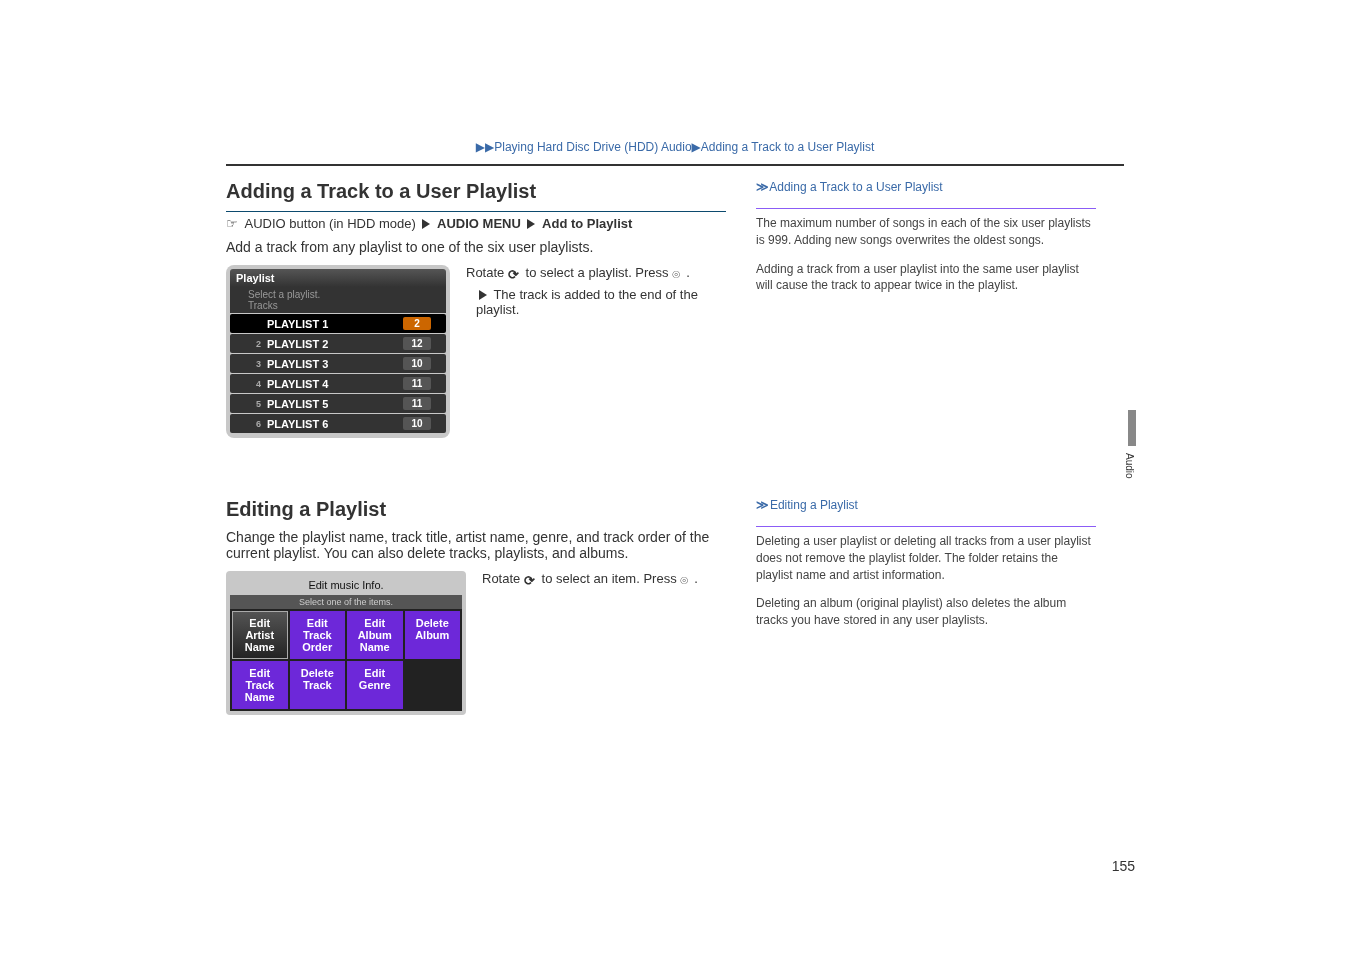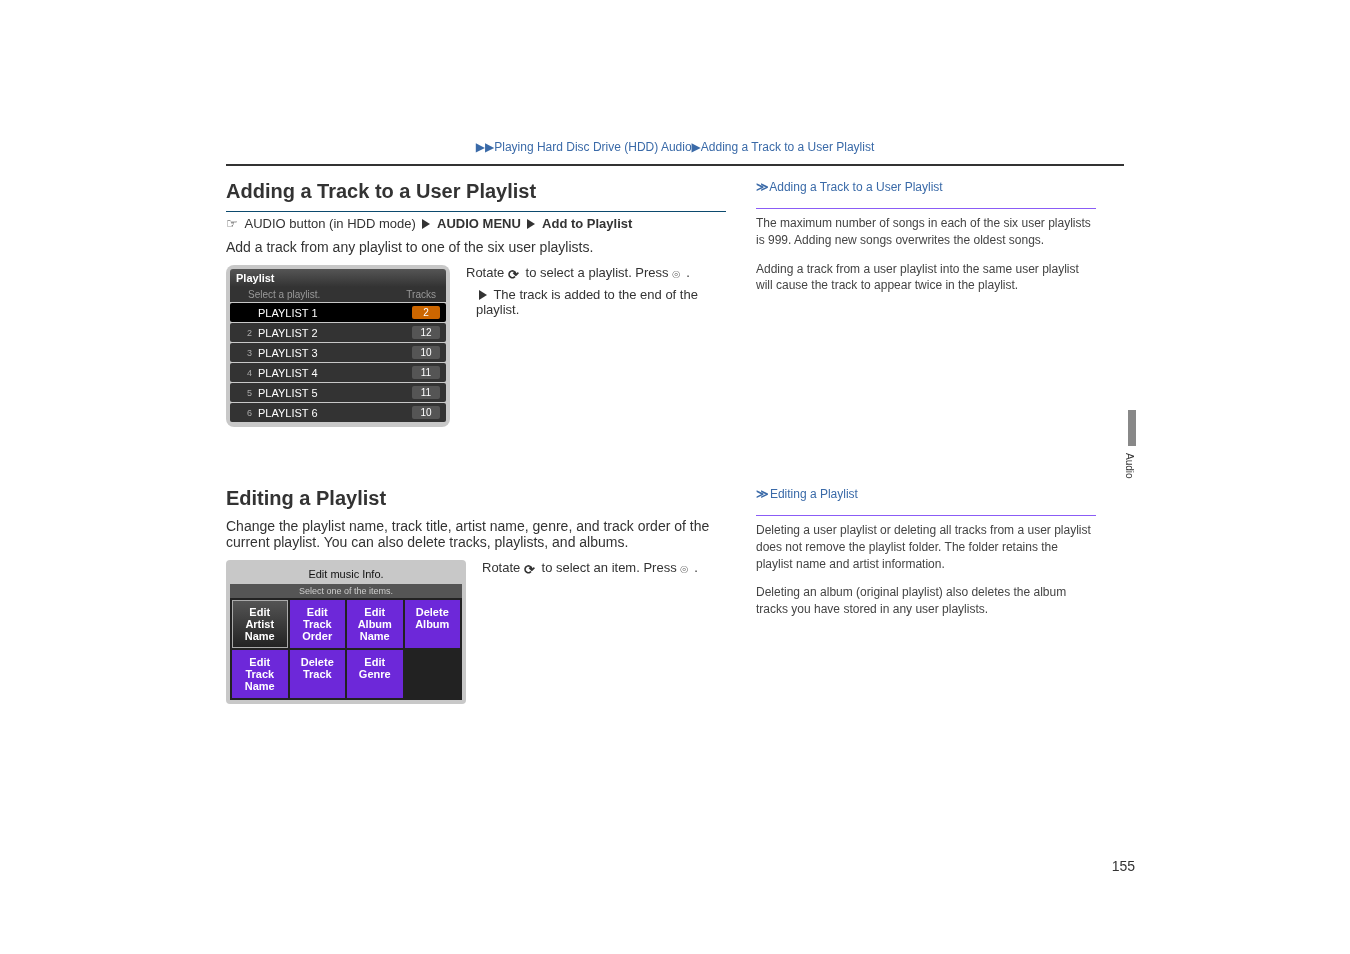--- a/index.html
+++ b/index.html
@@ -82,30 +82,31 @@
     font-weight: bold;
     border-radius: 3px 3px 0 0;
   }
   .screenshot .ss-th {
     display: flex;
     justify-content: space-between;
     padding: 2px 10px 2px 18px;
     font-size: 10px;
     background: #333;
     color: #999;
+    flex-direction: column;
   }
   .ss-row {
     display: flex;
     background: #333;
     color: #fff;
     margin: 1px 0;
-    padding: 3px 6px;
+    padding: 3px 15px;
     border-radius: 2px;
     align-items: center;
-    font-weight: normal;
+    font-weight: bold;
   }
   .ss-row .idx { width: 16px; font-size: 9px; color: #aaa; text-align: right; padding-right: 6px; }
   .ss-row .name { flex: 1; }
   .ss-row .count { width: 28px; background: #555; text-align: center; border-radius: 2px; font-size: 10px; padding: 1px 0;}
   .ss-row.sel { background: #000; }
   .ss-row.sel .count { background: #cc6600; }
   .ss2 {
     width: 240px;
     background: #c8c8c8;
     border-radius: 4px;

